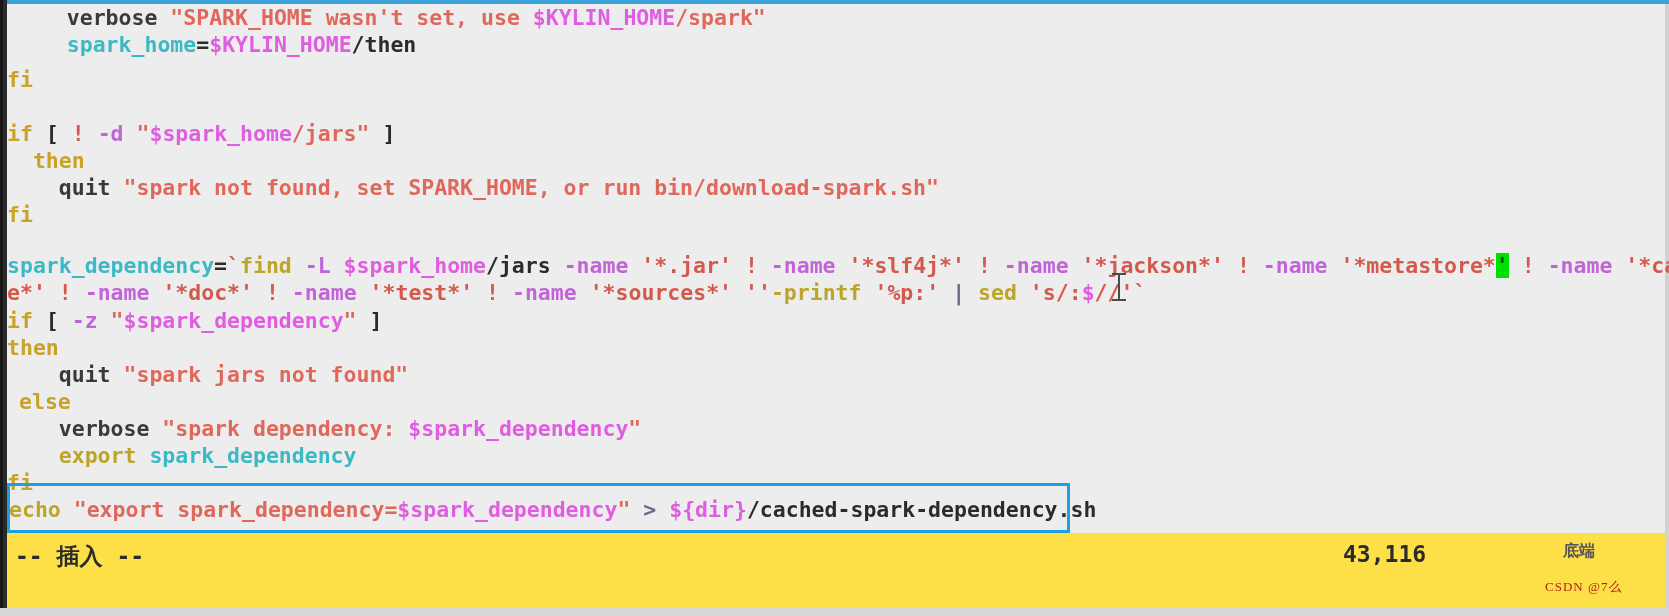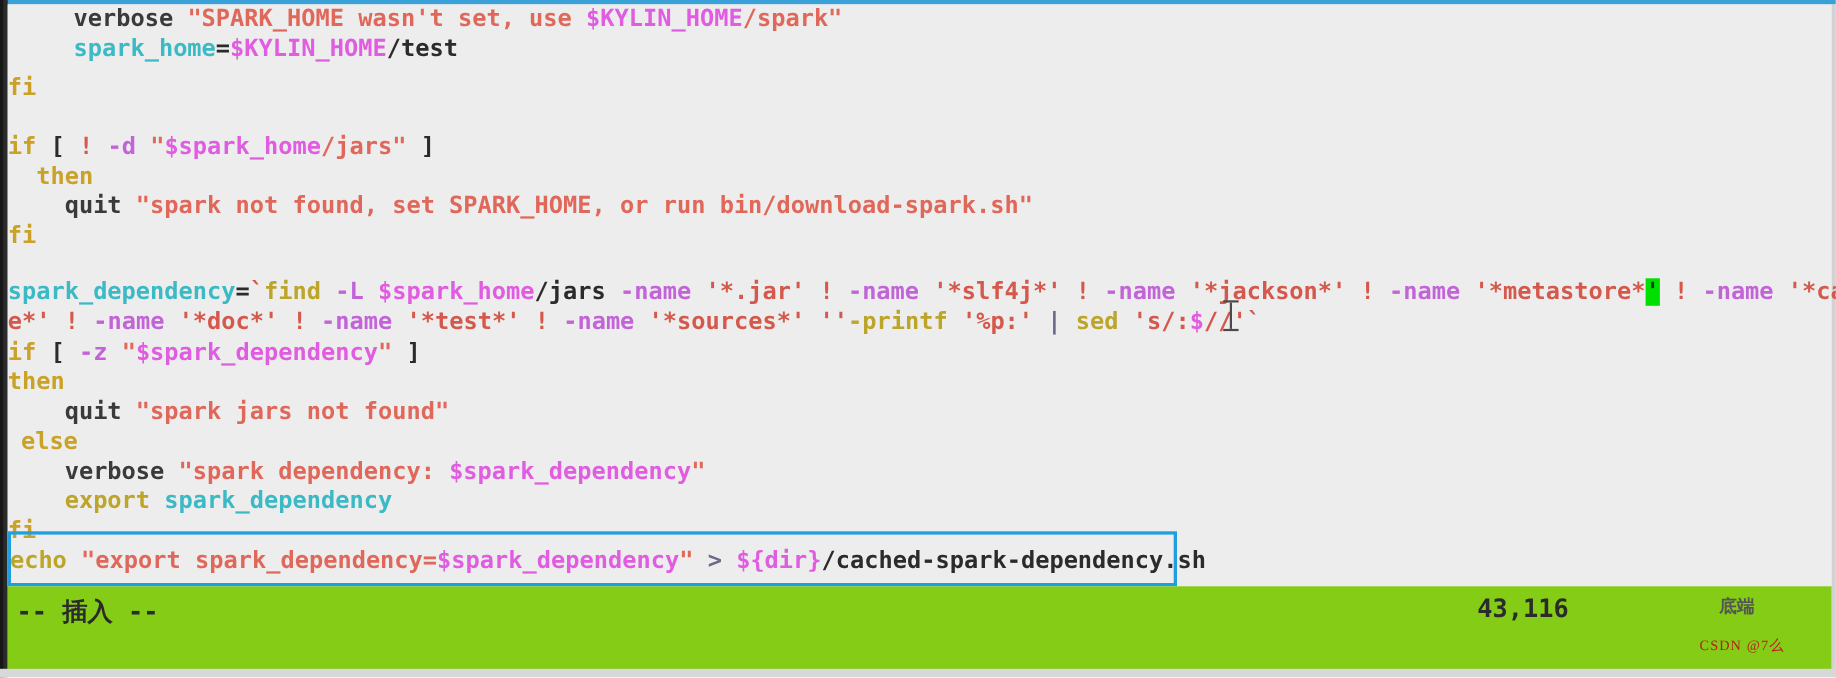--- a/index.html
+++ b/index.html
@@ -96,21 +96,21 @@
     pointer-events: none;
   }
 
   
   #statusbar {
     position: absolute;
     left: 7px;
     top: 533px;
     width: 1658px;
     height: 79px;
-    background: #84cc16;
+    background: #fde047;
   }
   #status-mode {
     position: absolute;
     left: 8px;
     top: 8px;
     font-size: 23px;
     font-weight: 700;
     color: #2b2b2b;
     font-family: "DejaVu Sans Mono", "Liberation Mono", monospace;
     white-space: pre;
@@ -187,21 +187,21 @@
 
 <div id="screen">
 
   <div id="top-accent"></div>
   <div id="left-edge"></div>
   <div id="left-edge2"></div>
   <div id="right-edge"></div>
 
   <div id="editor">
       <div class="line" style="top: 0px; left: 8px;"><span class="tok-plain">    </span><span class="tok-cmd">verbose </span><span class="tok-str">"SPARK_HOME wasn't set, use </span><span class="tok-var">$KYLIN_HOME</span><span class="tok-str">/spark"</span></div>
-      <div class="line" style="top: 27px; left: 8px;"><span class="tok-plain">    </span><span class="tok-id">spark_home</span><span class="tok-plain">=</span><span class="tok-var">$KYLIN_HOME</span><span class="tok-plain">/test</span></div>
+      <div class="line" style="top: 27px; left: 8px;"><span class="tok-plain">    </span><span class="tok-id">spark_home</span><span class="tok-plain">=</span><span class="tok-var">$KYLIN_HOME</span><span class="tok-plain">/then</span></div>
       <div class="line" style="top: 62px; left: 0px;"><span class="tok-kw">fi</span></div>
       <div class="line" style="top: 89px; left: 0px;"></div>
       <div class="line" style="top: 116px; left: 0px;"><span class="tok-kw">if</span><span class="tok-plain"> [ </span><span class="tok-bang">!</span><span class="tok-plain"> </span><span class="tok-flag">-d</span><span class="tok-plain"> </span><span class="tok-str">"</span><span class="tok-var">$spark_home</span><span class="tok-str">/jars"</span><span class="tok-plain"> ]</span></div>
       <div class="line" style="top: 143px; left: 0px;"><span class="tok-plain">  </span><span class="tok-kw">then</span></div>
       <div class="line" style="top: 170px; left: 0px;"><span class="tok-plain">    </span><span class="tok-cmd">quit </span><span class="tok-str">"spark not found, set SPARK_HOME, or run bin/download-spark.sh"</span></div>
       <div class="line" style="top: 197px; left: 0px;"><span class="tok-kw">fi</span></div>
       <div class="line" style="top: 224px; left: 0px;"></div>
       <div class="line" style="top: 248px; left: 0px;"><span class="tok-id">spark_dependency</span><span class="tok-plain">=</span><span class="tok-str2">`</span><span class="tok-yellow">find</span><span class="tok-plain"> </span><span class="tok-flag">-L</span><span class="tok-plain"> </span><span class="tok-var">$spark_home</span><span class="tok-plain">/jars </span><span class="tok-flag">-name</span><span class="tok-plain"> </span><span class="tok-str2">'*.jar'</span><span class="tok-plain"> </span><span class="tok-bang">!</span><span class="tok-plain"> </span><span class="tok-flag">-name</span><span class="tok-plain"> </span><span class="tok-str2">'*slf4j*'</span><span class="tok-plain"> </span><span class="tok-bang">!</span><span class="tok-plain"> </span><span class="tok-flag">-name</span><span class="tok-plain"> </span><span class="tok-str2">'*jackson*'</span><span class="tok-plain"> </span><span class="tok-bang">!</span><span class="tok-plain"> </span><span class="tok-flag">-name</span><span class="tok-plain"> </span><span class="tok-str2">'*metastore*</span><span class="vim-cursor">'</span><span class="tok-plain"> </span><span class="tok-bang">!</span><span class="tok-plain"> </span><span class="tok-flag">-name</span><span class="tok-plain"> </span><span class="tok-str2">'*calcit</span></div>
       <div class="line" style="top: 275px; left: 0px;"><span class="tok-str2">e*'</span><span class="tok-plain"> </span><span class="tok-bang">!</span><span class="tok-plain"> </span><span class="tok-flag">-name</span><span class="tok-plain"> </span><span class="tok-str2">'*doc*'</span><span class="tok-plain"> </span><span class="tok-bang">!</span><span class="tok-plain"> </span><span class="tok-flag">-name</span><span class="tok-plain"> </span><span class="tok-str2">'*test*'</span><span class="tok-plain"> </span><span class="tok-bang">!</span><span class="tok-plain"> </span><span class="tok-flag">-name</span><span class="tok-plain"> </span><span class="tok-str2">'*sources*'</span><span class="tok-plain"> </span><span class="tok-str2">''</span><span class="tok-yellow">-printf</span><span class="tok-plain"> </span><span class="tok-str2">'%p:'</span><span class="tok-plain"> </span><span class="tok-op">|</span><span class="tok-plain"> </span><span class="tok-yellow">sed</span><span class="tok-plain"> </span><span class="tok-str2">'s/:</span><span class="tok-var">$</span><span class="tok-str2">//'</span><span class="tok-str2">`</span></div>
       <div class="line" style="top: 303px; left: 0px;"><span class="tok-kw">if</span><span class="tok-plain"> [ </span><span class="tok-flag">-z</span><span class="tok-plain"> </span><span class="tok-str">"</span><span class="tok-var">$spark_dependency</span><span class="tok-str">"</span><span class="tok-plain"> ]</span></div>

